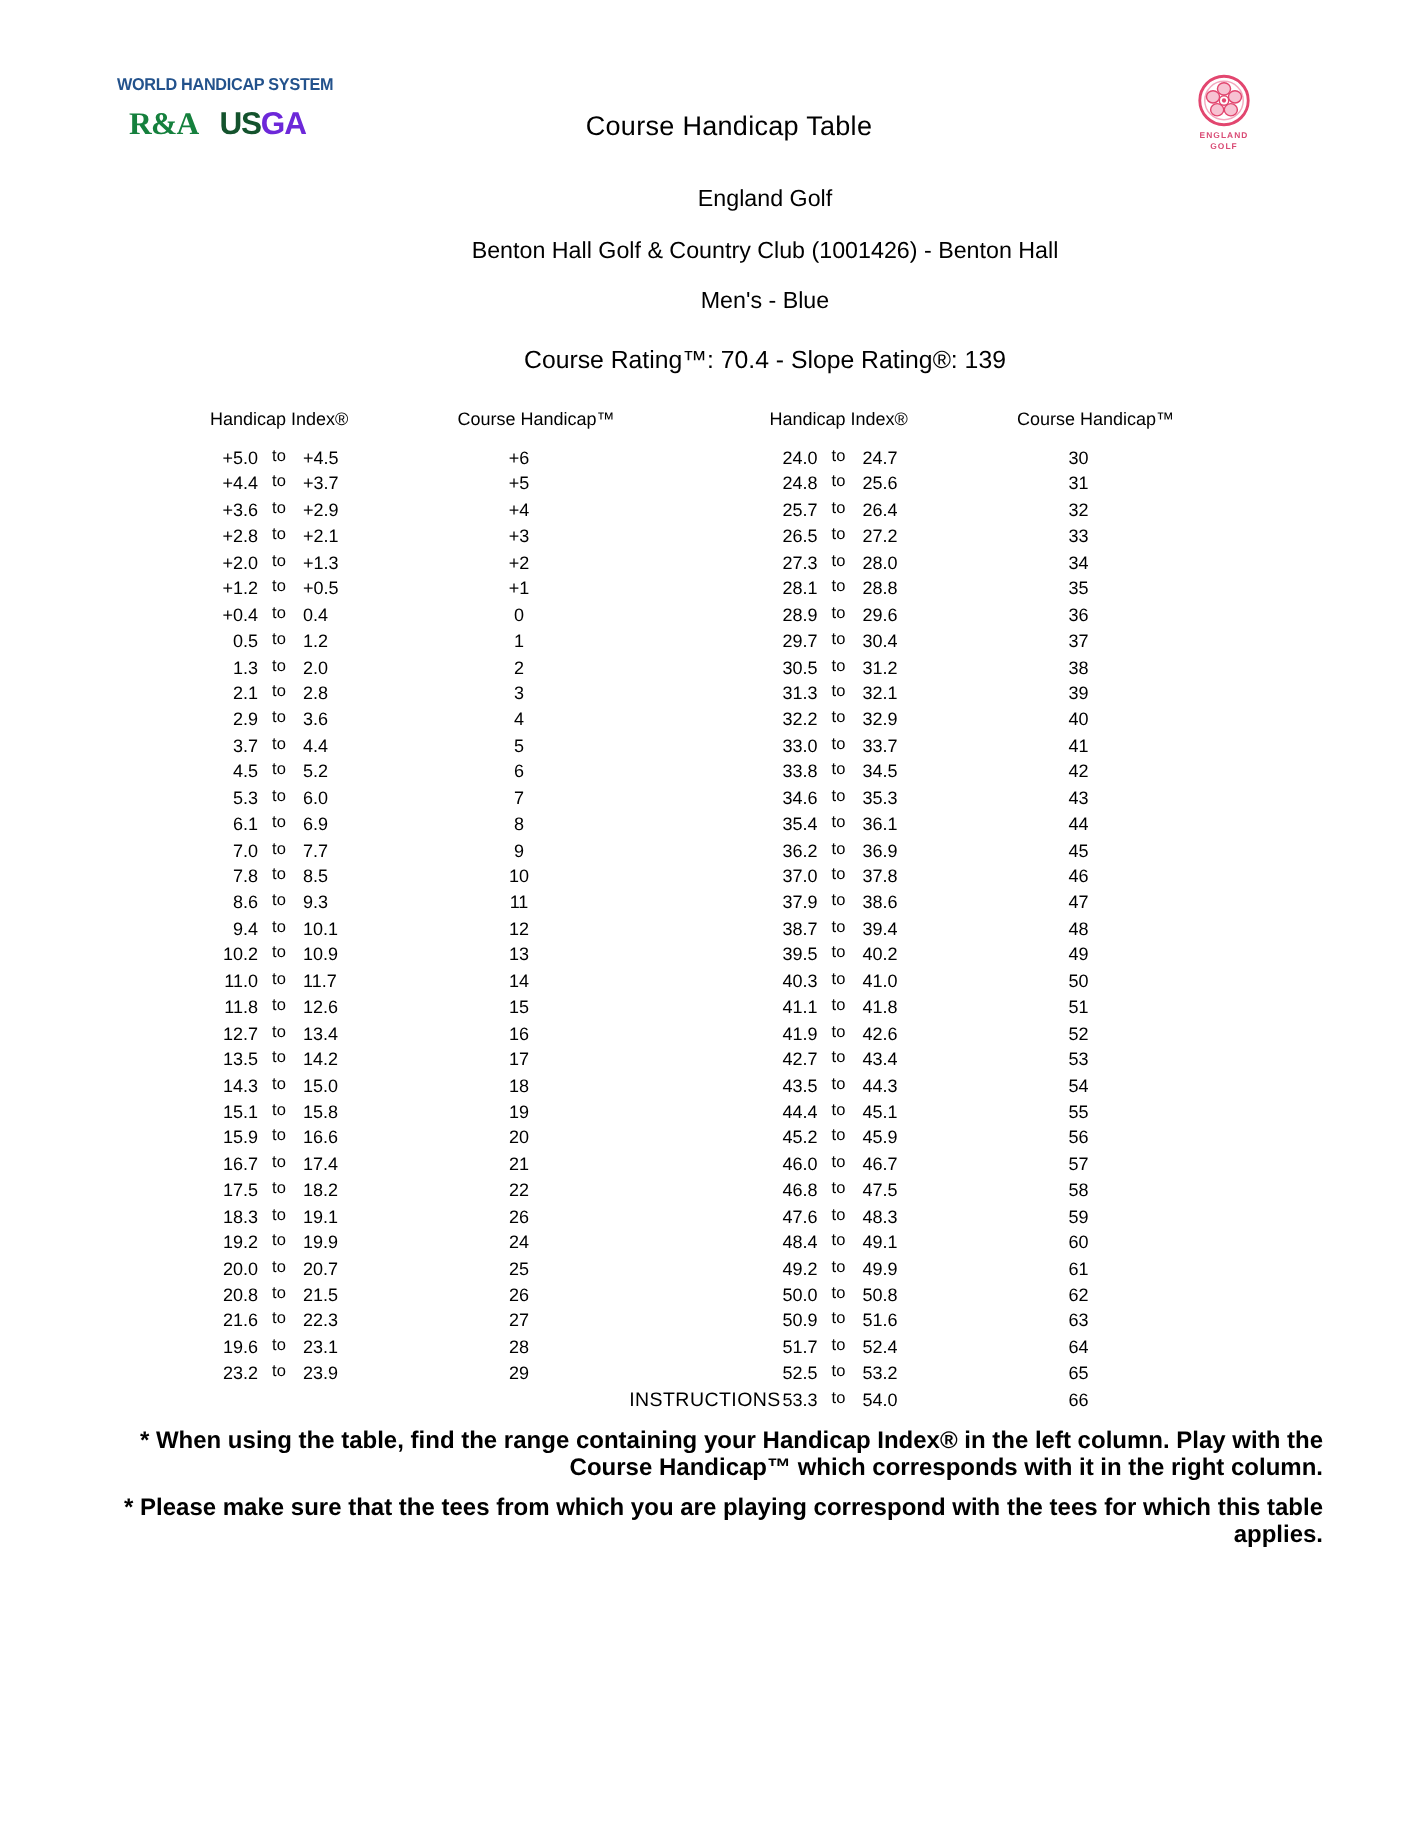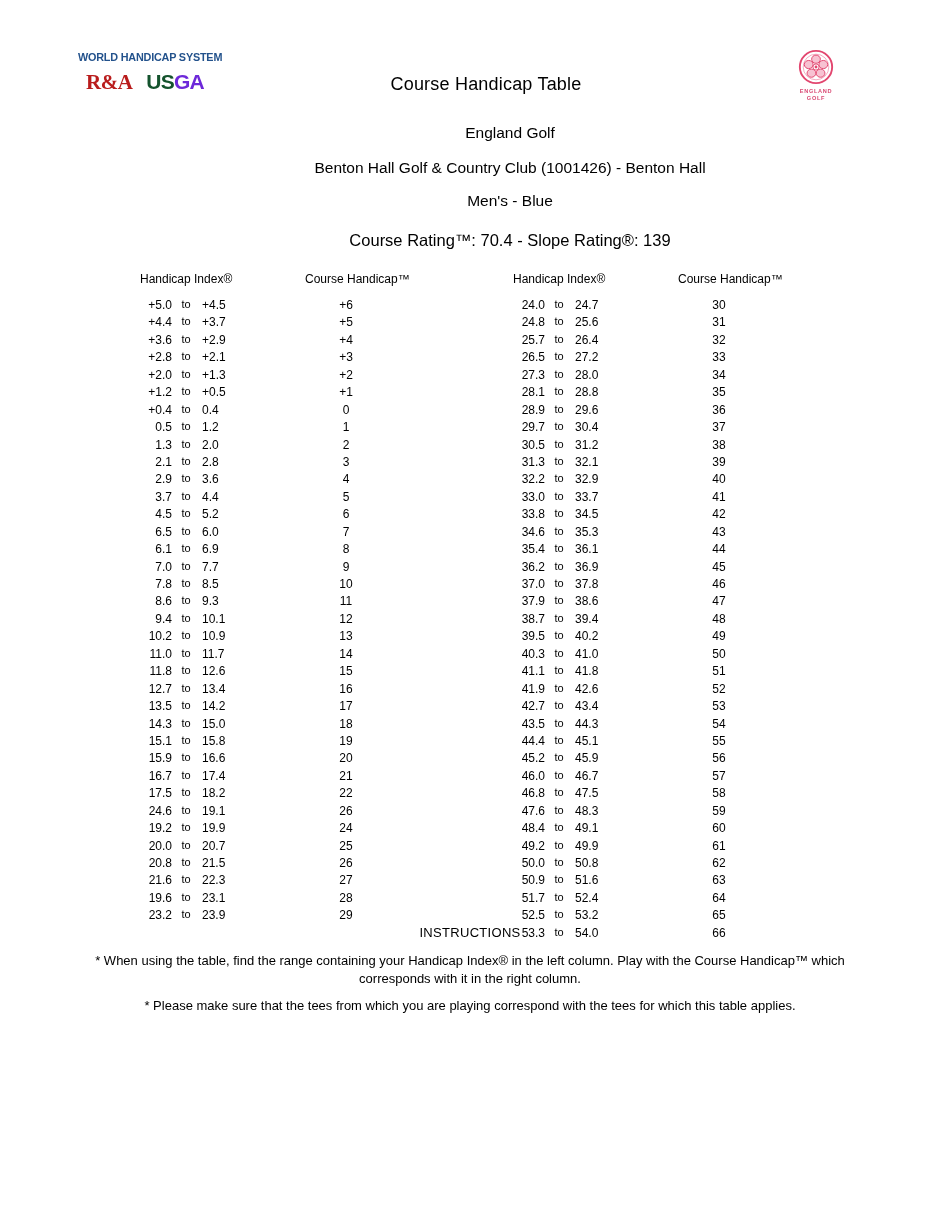--- a/index.html
+++ b/index.html
@@ -47,21 +47,21 @@
     margin-top: 7px;
     display: flex;
     align-items: baseline;
     gap: 14px;
     margin-left: 8px;
   }
   #ra-mark {
     font-family: "Liberation Serif", serif;
     font-size: 21px;
     font-weight: bold;
-    color: #b91c1c;
+    color: #15803d;
     letter-spacing: -0.5px;
     line-height: 22px;
   }
   #usga-mark {
     font-size: 21px;
     font-weight: bold;
     letter-spacing: -0.8px;
     line-height: 22px;
     white-space: nowrap;
   }
@@ -171,24 +171,24 @@
     width: 940px;
   }
   #instructions-heading {
     text-align: center;
     font-size: 13px;
     letter-spacing: 0.3px;
   }
   .instr-para {
     margin: 0;
     padding: 0 58px 0 58px;
-    font-size: 13px;
+    font-size: 16px;
     line-height: 17.5px;
-    font-weight: normal;
-    text-align: center;
+    font-weight: bold;
+    text-align: right;
   }
   #instr-1 { margin-top: 12px; }
   #instr-2 { margin-top: 10px; }
 </style>
 </head>
 <body>
 
 <div id="header">
 
   <div id="whs-logo">
@@ -307,21 +307,21 @@
           <span class="cell-high">4.4</span>
           <span class="cell-ch">5</span>
         </div>
         <div class="hc-row">
           <span class="cell-low">4.5</span>
           <span class="cell-to">to</span>
           <span class="cell-high">5.2</span>
           <span class="cell-ch">6</span>
         </div>
         <div class="hc-row">
-          <span class="cell-low">6.5</span>
+          <span class="cell-low">5.3</span>
           <span class="cell-to">to</span>
           <span class="cell-high">6.0</span>
           <span class="cell-ch">7</span>
         </div>
         <div class="hc-row">
           <span class="cell-low">6.1</span>
           <span class="cell-to">to</span>
           <span class="cell-high">6.9</span>
           <span class="cell-ch">8</span>
         </div>
@@ -403,21 +403,21 @@
           <span class="cell-high">17.4</span>
           <span class="cell-ch">21</span>
         </div>
         <div class="hc-row">
           <span class="cell-low">17.5</span>
           <span class="cell-to">to</span>
           <span class="cell-high">18.2</span>
           <span class="cell-ch">22</span>
         </div>
         <div class="hc-row">
-          <span class="cell-low">24.6</span>
+          <span class="cell-low">18.3</span>
           <span class="cell-to">to</span>
           <span class="cell-high">19.1</span>
           <span class="cell-ch">26</span>
         </div>
         <div class="hc-row">
           <span class="cell-low">19.2</span>
           <span class="cell-to">to</span>
           <span class="cell-high">19.9</span>
           <span class="cell-ch">24</span>
         </div>

